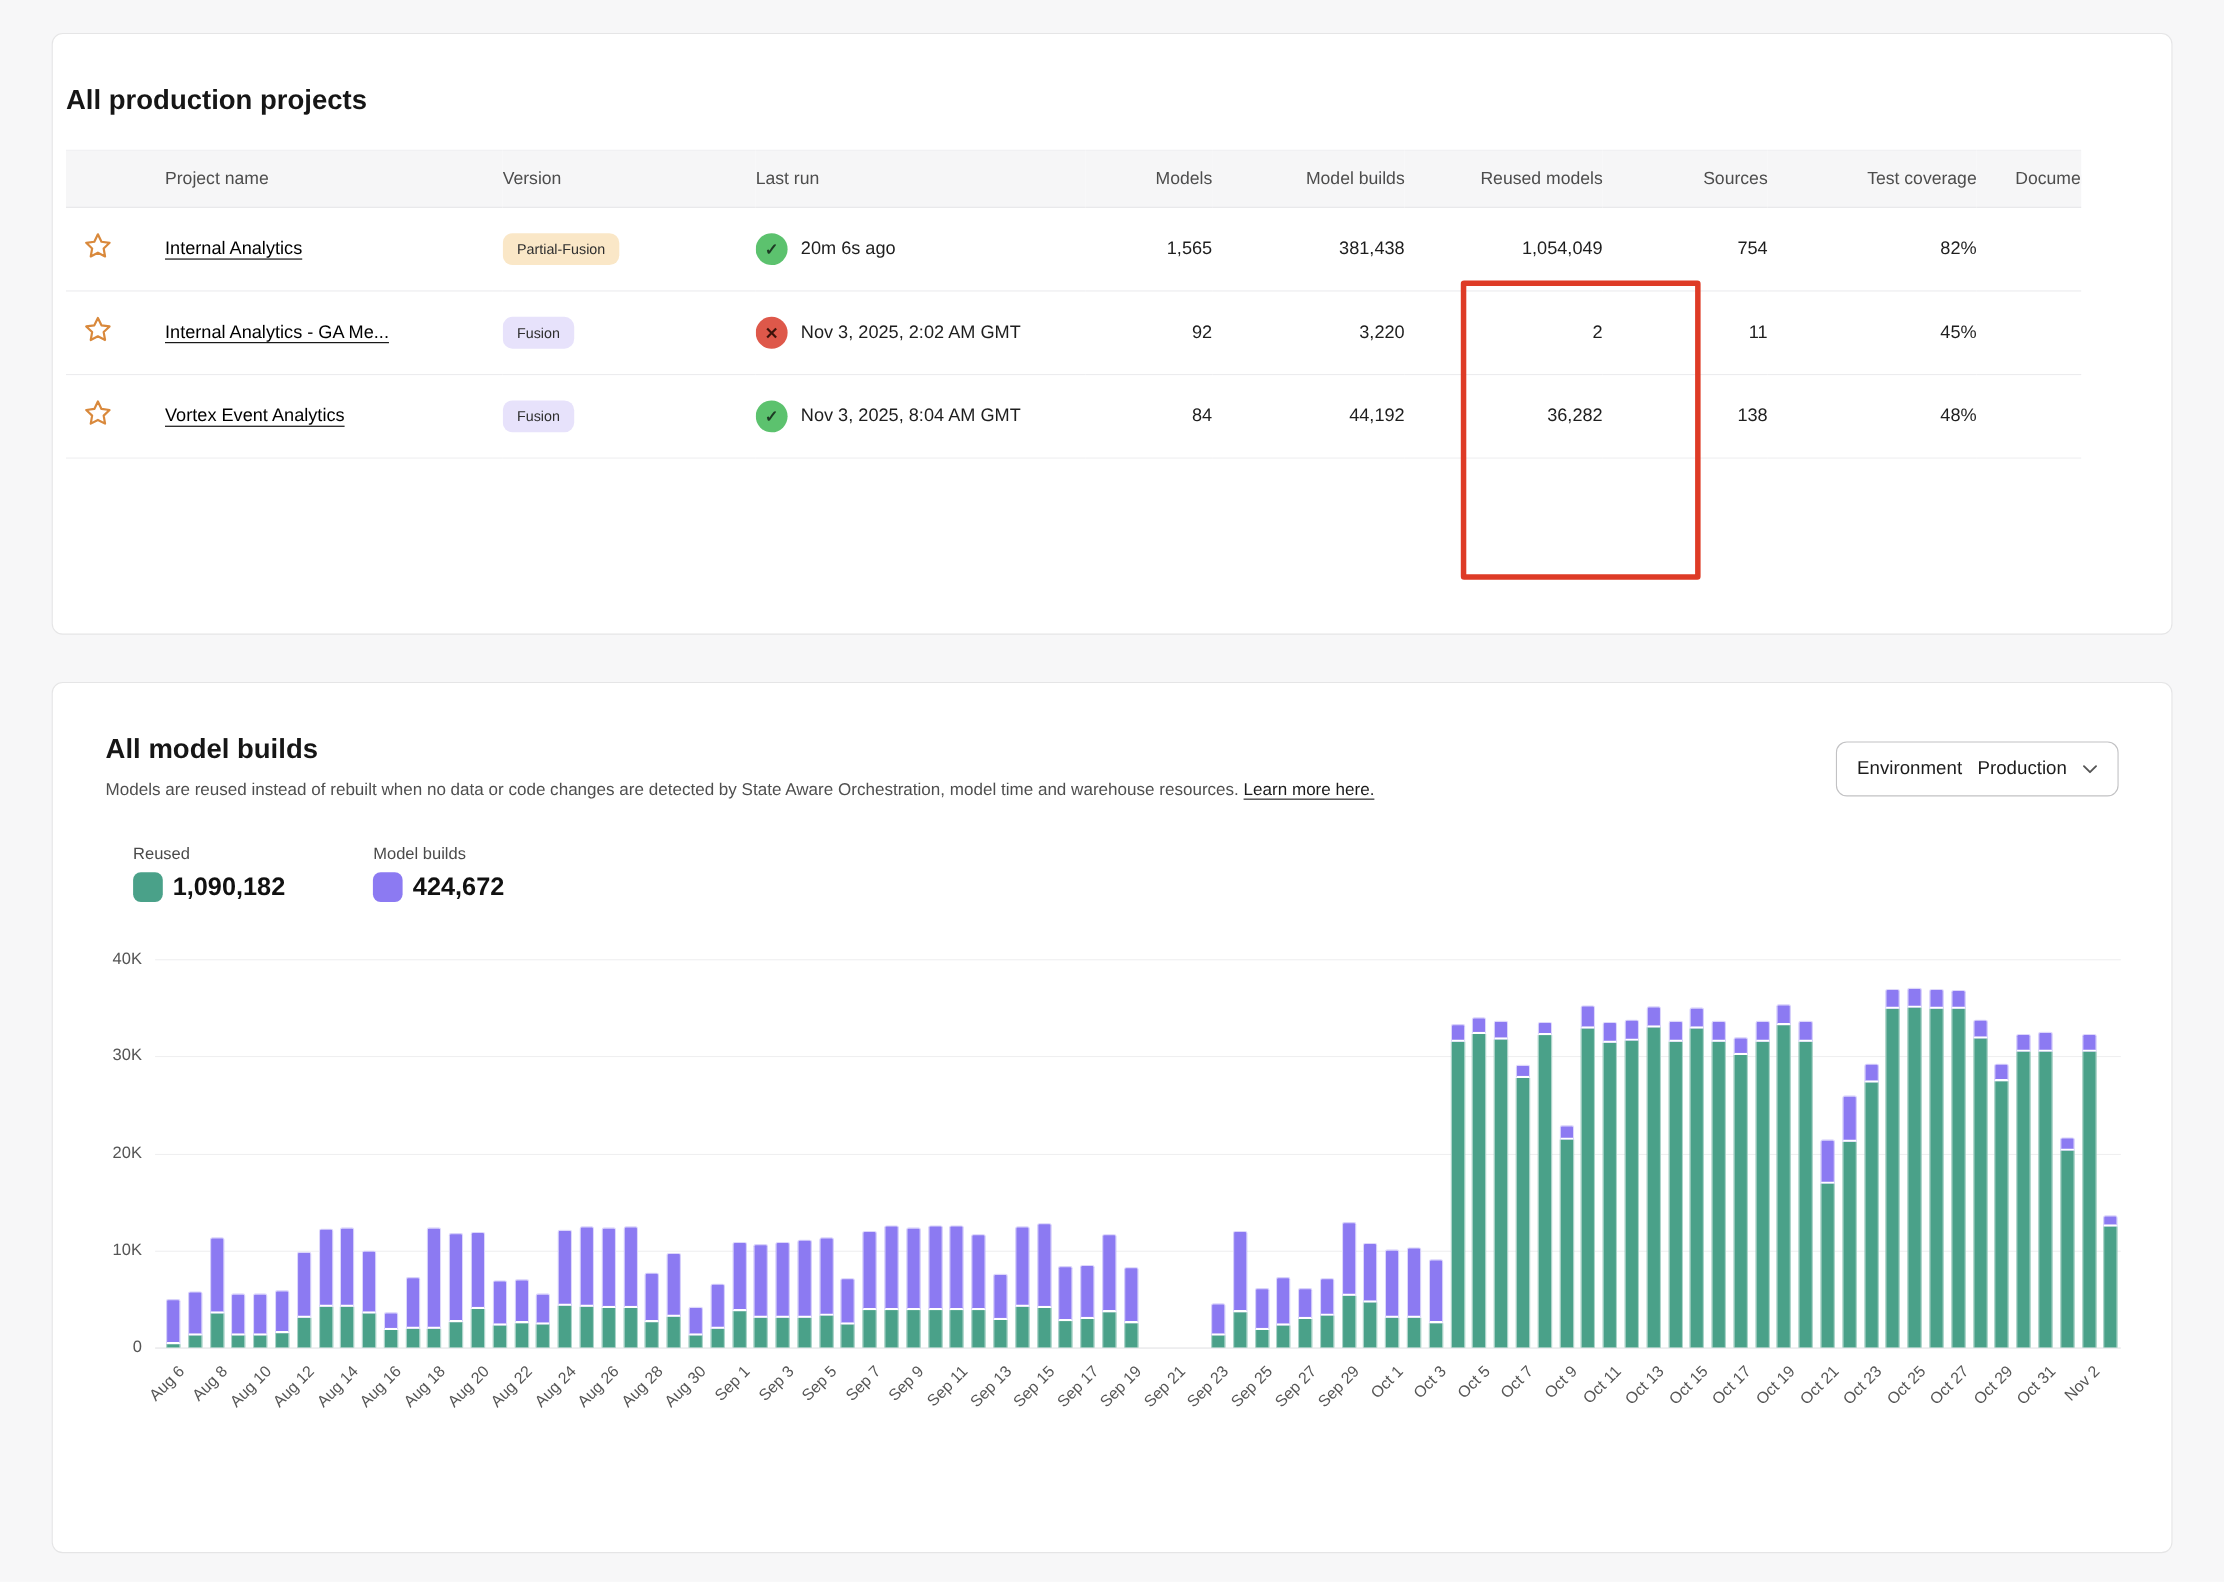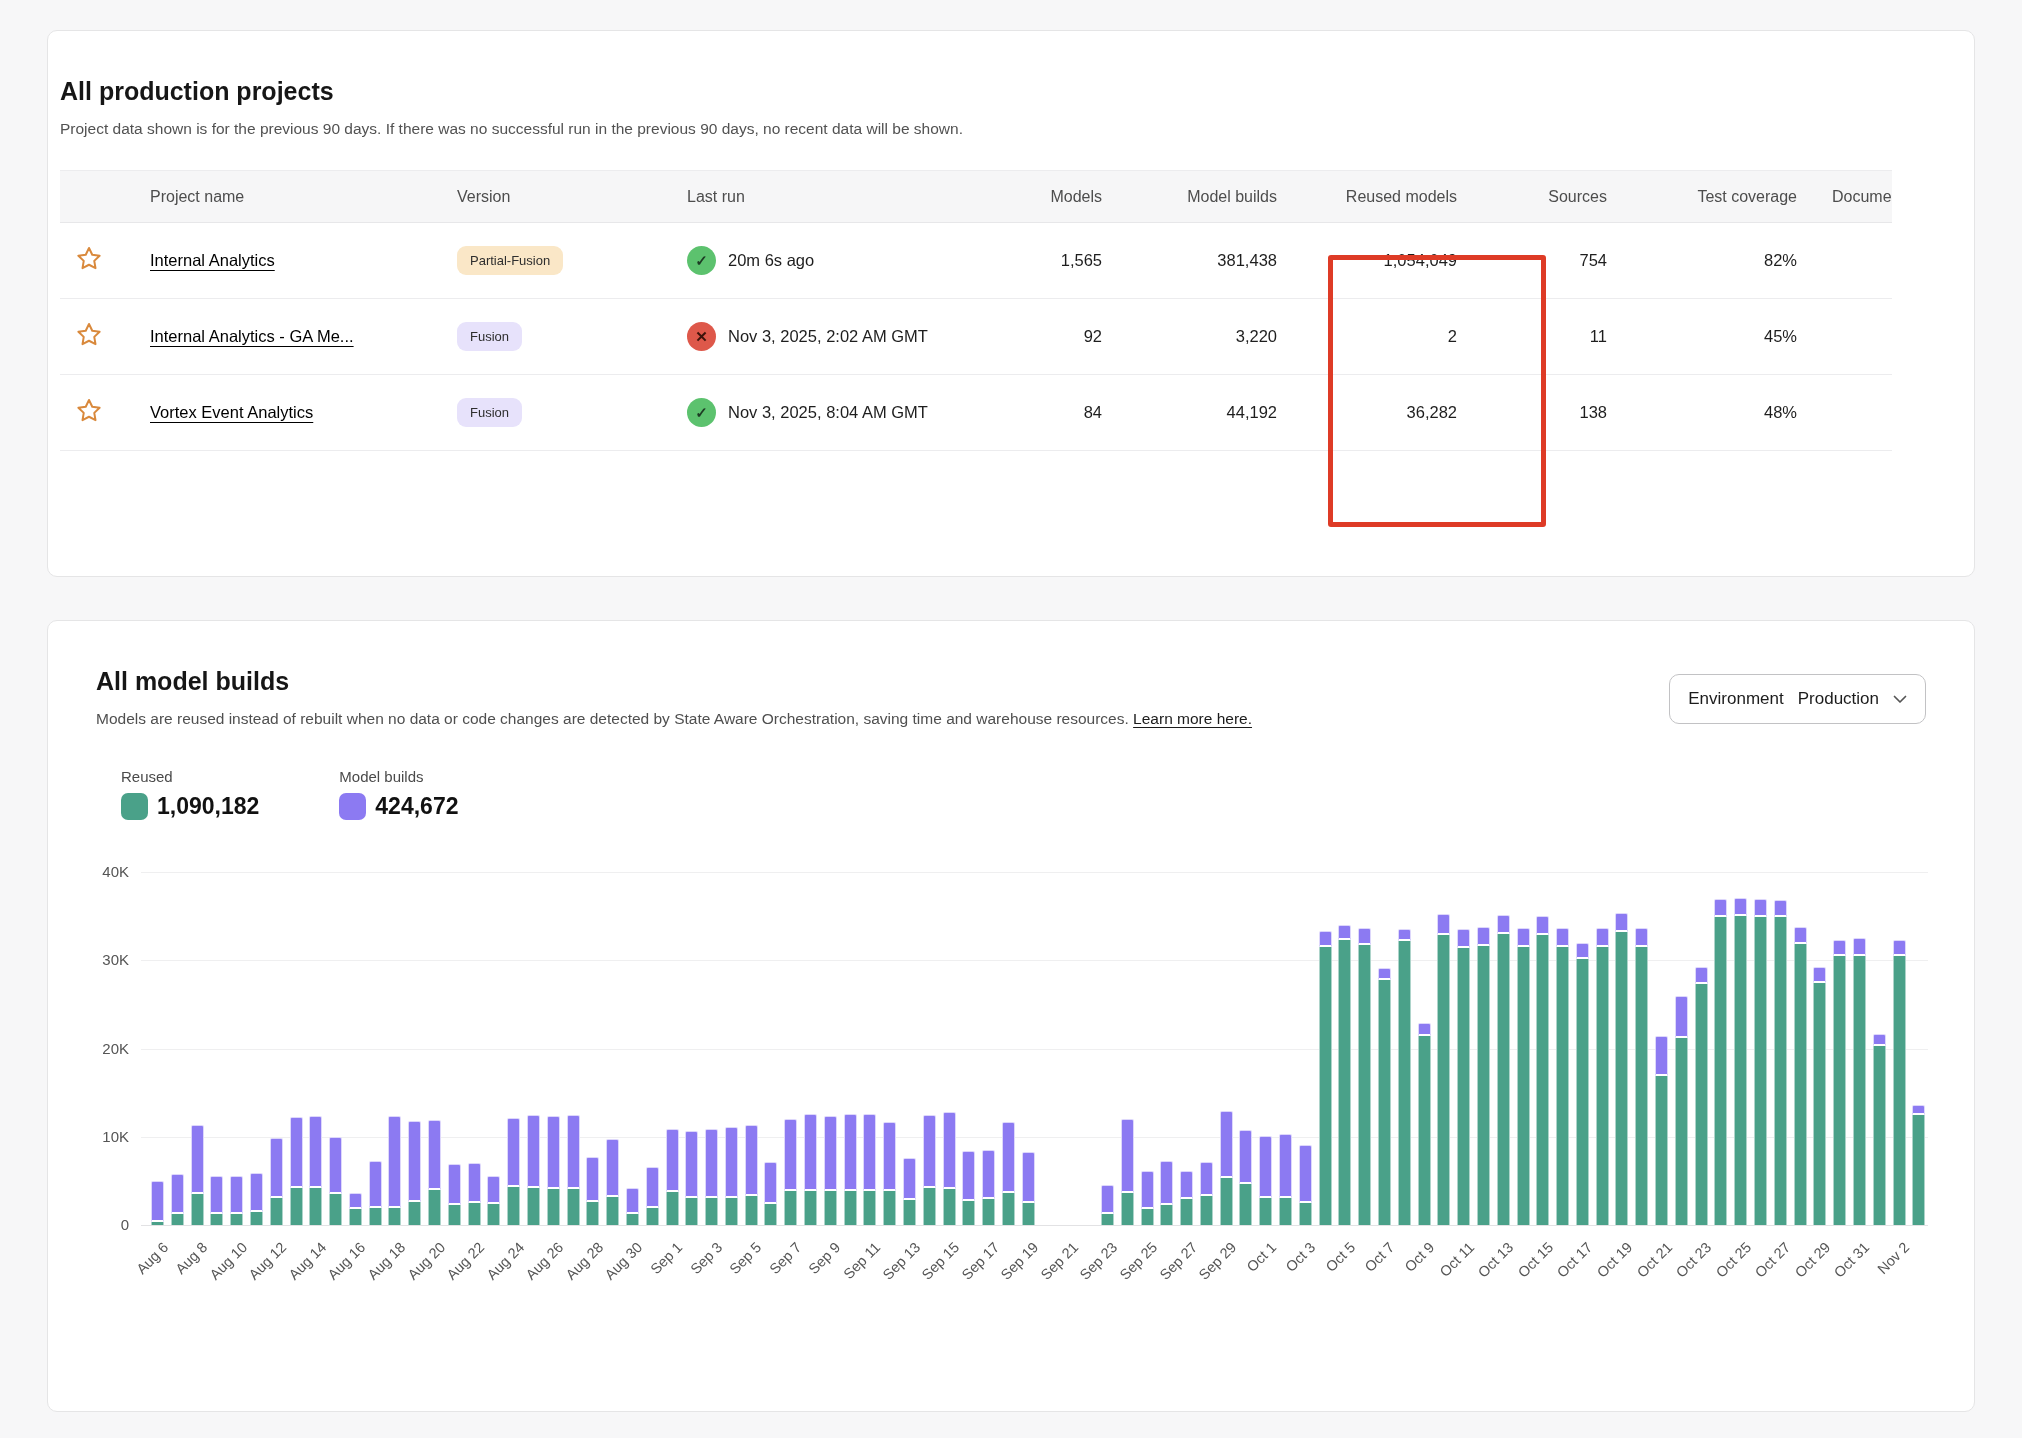--- a/index.html
+++ b/index.html
@@ -131,21 +131,20 @@
     position:absolute; width:78px; text-align:right;
     font-size:14.5px; color:#555; white-space:nowrap;
     transform:rotate(-45deg); transform-origin:100% 0;
   }
 </style>
 </head>
 <body>
 
 <section class="card" id="projects-card">
   <h2 class="card-title">All production projects</h2>
-  <p class="card-subtitle">Project data shown is for the previous 90 days. If there was no successful run in the previous 90 days, no recent data will be shown.</p>
 
 
   <div class="table-wrap">
     <table>
       <colgroup>
         <col class="c-star">
           <col class="c-project">
           <col class="c-version">
           <col class="c-lastrun">
         <col class="c-models">
@@ -238,21 +237,21 @@
   </div>
 
   <div class="annotation-box" style="border-color: rgb(222, 59, 38);"></div>
 </section>
 
 <section class="card" id="builds-card">
   <div class="builds-head">
     <div>
       <h2 class="card-title">All model builds</h2>
       <p class="subtitle-line">
-        <span>Models are reused instead of rebuilt when no data or code changes are detected by State Aware Orchestration, saving time and warehouse resources.</span>
+        <span>Models are reused instead of rebuilt when no data or code changes are detected by State Aware Orchestration, model time and warehouse resources.</span>
         <span class="learn-link">Learn more here.</span>
       </p>
     </div>
     <div class="env-select">
       <span>Environment</span>
       <span>Production</span>
       <span style="display:inline-flex;">
         <svg width="14" height="9" viewBox="0 0 14 9" fill="none">
             <path d="M1.5 1.5 L7 7 L12.5 1.5" stroke="#555" stroke-width="1.7" stroke-linecap="round" stroke-linejoin="round"></path>
           </svg>

